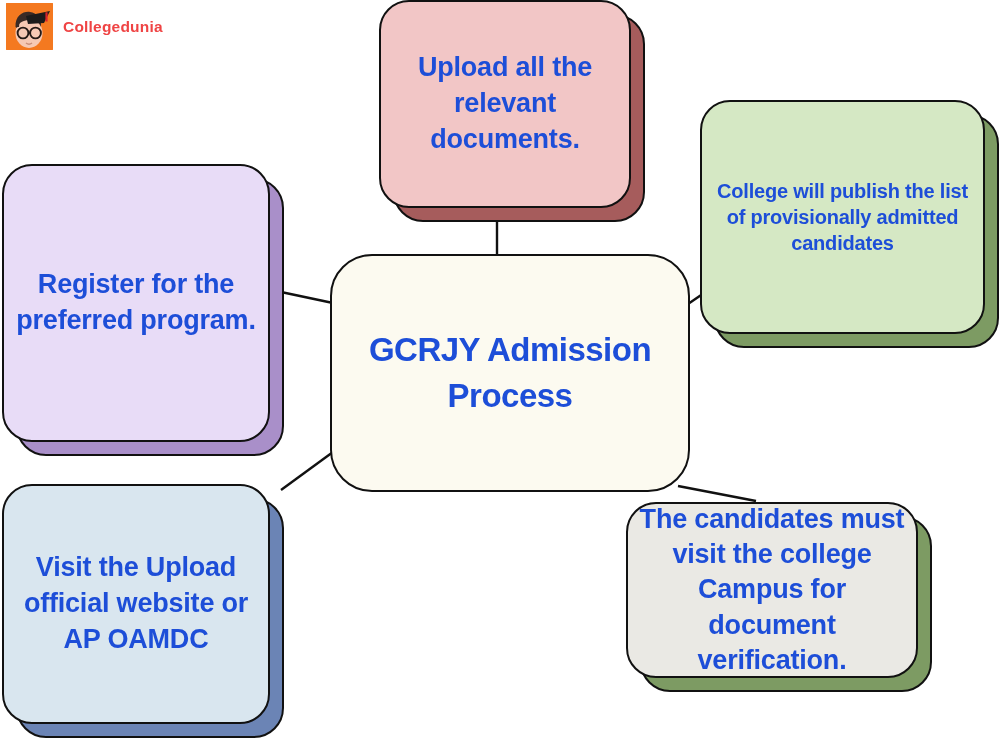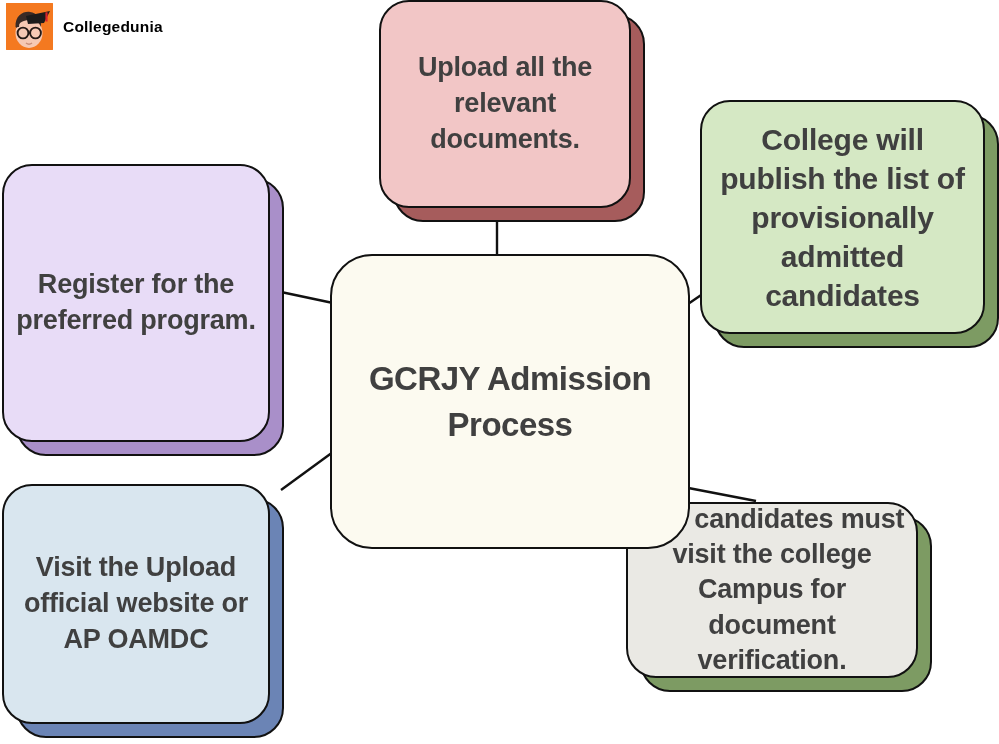--- a/index.html
+++ b/index.html
@@ -34,21 +34,21 @@
     height: 47px;
     background: #F47920;
     position: relative;
     overflow: hidden;
     flex: 0 0 auto;
     border-radius: 1px;
   }
   .brand-name {
     font-size: 15.5px;
     font-weight: 700;
-    color: #000000;
+    color: #ef4444;
     letter-spacing: 0.2px;
     white-space: nowrap;
     font-family: "Liberation Sans", sans-serif;
   }
 
   
   #links {
     position: absolute;
     left: 0;
     top: 0;
@@ -86,21 +86,21 @@
     box-sizing: border-box;
     z-index: 2;
     display: flex;
     align-items: center;
     justify-content: center;
     padding: 6px 10px;
   }
   .node .label {
     text-align: center;
     font-weight: 700;
-    color: #404040;
+    color: #1d4ed8;
     line-height: 1.33;
     font-family: "Liberation Sans", sans-serif;
     letter-spacing: -0.2px;
   }
 
   
   #node-center .face {
     right: 0;
     bottom: 0;
     border-radius: 42px;
@@ -110,32 +110,32 @@
     font-size: 33px;
     line-height: 1.38;
     letter-spacing: -0.5px;
   }
 
   
   #node-upload   { left: 379px; top: 0px;   width: 266px; height: 222px; }
   #node-upload   .label { font-size: 27px; }
 
   #node-publish  { left: 700px; top: 100px; width: 299px; height: 248px; }
-  #node-publish  .label { font-size: 30px; line-height: 1.30; }
+  #node-publish  .label { font-size: 20px; line-height: 1.30; }
 
   #node-register { left: 2px;   top: 164px; width: 282px; height: 292px; }
   #node-register .label { font-size: 27px; }
 
   #node-visit    { left: 2px;   top: 484px; width: 282px; height: 254px; }
   #node-visit    .label { font-size: 27px; }
 
   #node-verify   { left: 626px; top: 502px; width: 306px; height: 190px; }
   #node-verify   .label { font-size: 27px; line-height: 1.30; }
 
-  #node-center   { left: 330px; top: 254px; width: 360px; height: 295px; }
+  #node-center   { left: 330px; top: 254px; width: 360px; height: 238px; }
 </style>
 </head>
 <body>
 
 <div id="canvas">
 
   <div class="brand">
     <div class="brand-mark">
       <svg viewBox="0 0 47 47" width="47" height="47" aria-hidden="true">
         <rect x="0" y="0" width="47" height="47" fill="#F47920"></rect>

